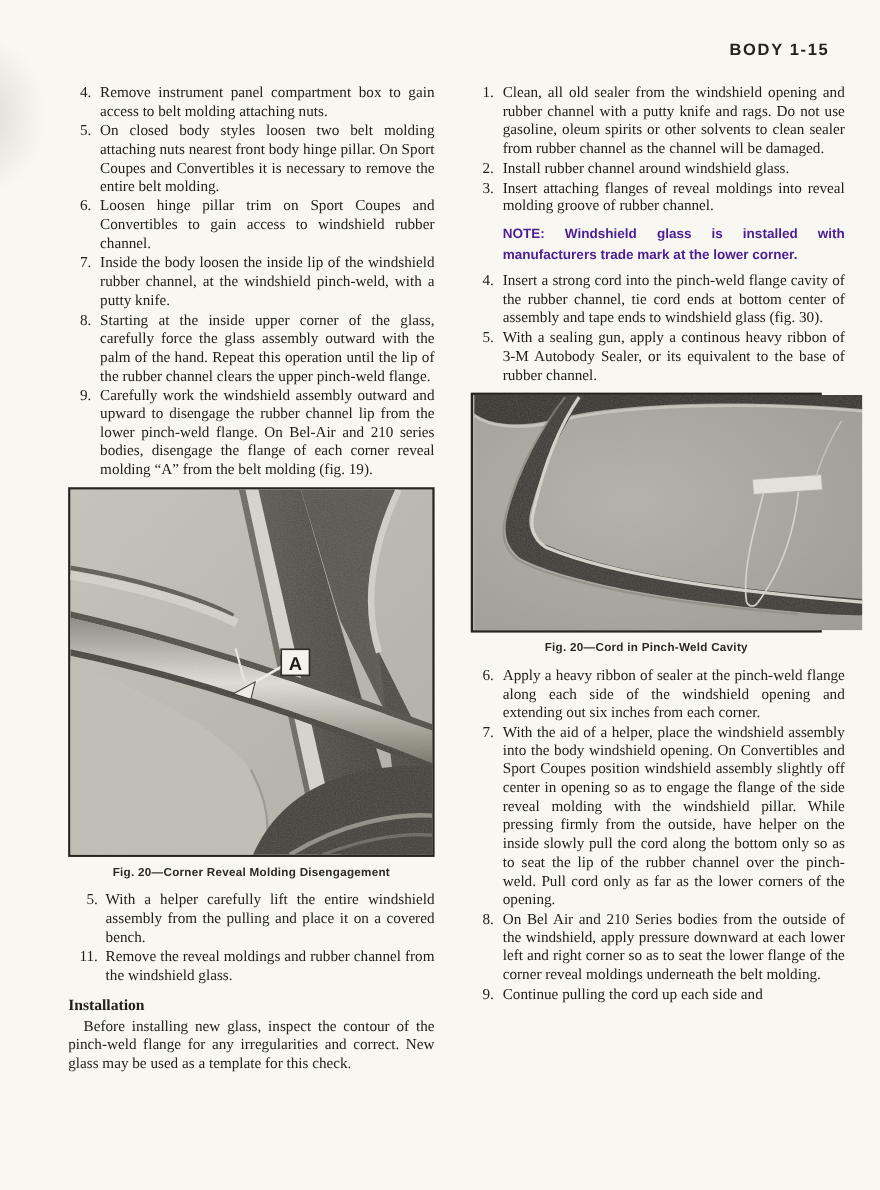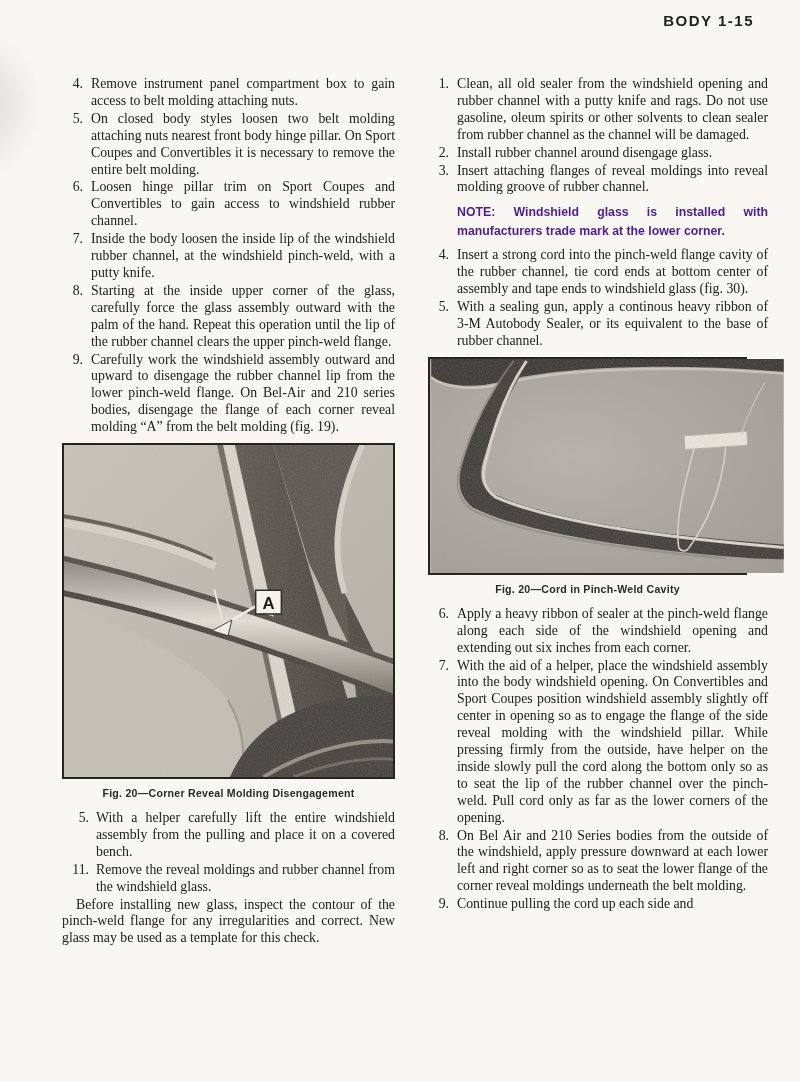--- a/index.html
+++ b/index.html
@@ -7,21 +7,21 @@
     position:relative;width:800px;height:1082px;margin:0 auto;
     background:#f8f7f2;overflow:hidden;color:#222019;
     font-family:"Liberation Serif","DejaVu Serif",serif;
   }
   .page-curl{
     position:absolute;left:-18px;top:30px;width:60px;height:150px;
     background:radial-gradient(ellipse at left center, rgba(90,88,82,.18), rgba(90,88,82,0) 70%);
     pointer-events:none;
   }
   .header{
-    position:absolute;top:12px;right:46px;
+    position:absolute;top:37px;right:46px;
     font-family:"Liberation Sans","DejaVu Sans",sans-serif;
     font-weight:bold;font-size:15px;letter-spacing:1.5px;color:#23211c;
   }
   .columns{
     position:absolute;top:76px;left:62px;width:706px;
     display:flex;gap:33px;align-items:flex-start;
   }
   .col{font-size:13.8px;line-height:16.9px;text-align:justify;}
   .col-left{width:333px;}
   .col-right{width:340px;}
@@ -152,31 +152,32 @@
         <div class="step wide">
           <span class="n">5.</span>
           <span class="t">With a helper carefully lift the entire windshield assembly from the pulling and place it on a covered bench.</span>
         </div>
         <div class="step wide">
           <span class="n">11.</span>
           <span class="t">Remove the reveal moldings and rubber channel from the windshield glass.</span>
         </div>
       </div>
 
+      <div class="section-heading">Installation</div>
       <div class="para">Before installing new glass, inspect the contour of the pinch-weld flange for any irregularities and correct. New glass may be used as a template for this check.</div>
     </div>
 
     <div class="col col-right">
       <div class="step">
         <span class="n">1.</span>
         <span class="t">Clean, all old sealer from the windshield opening and rubber channel with a putty knife and rags. Do not use gasoline, oleum spirits or other solvents to clean sealer from rubber channel as the channel will be damaged.</span>
       </div>
       <div class="step">
         <span class="n">2.</span>
-        <span class="t">Install rubber channel around disengage glass.</span>
+        <span class="t">Install rubber channel around windshield glass.</span>
       </div>
       <div class="step">
         <span class="n">3.</span>
         <span class="t">Insert attaching flanges of reveal moldings into reveal molding groove of rubber channel.</span>
       </div>
 
       <div class="note">NOTE: Windshield glass is installed with manufacturers trade mark at the lower corner.</div>
 
       <div class="step">
         <span class="n">4.</span>

